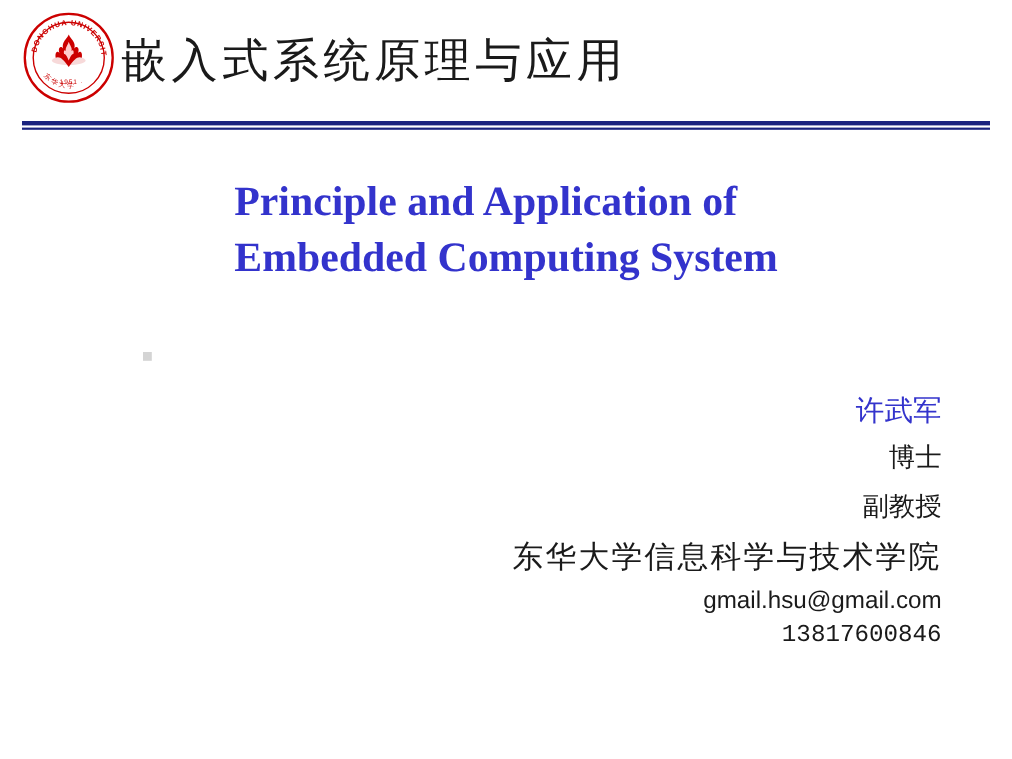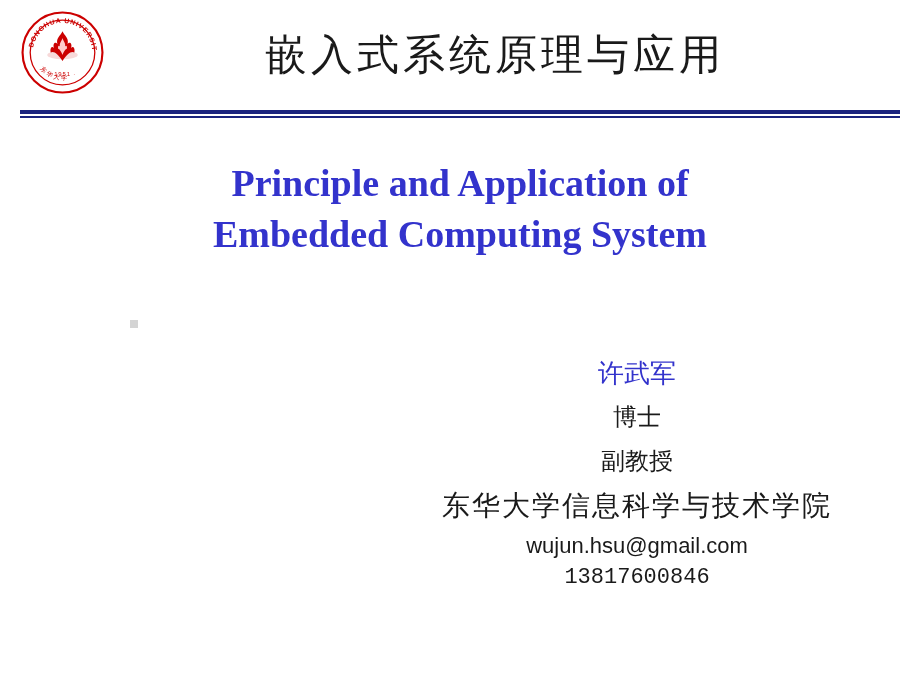--- a/index.html
+++ b/index.html
@@ -38,21 +38,21 @@
     }
 
     
     .logo-svg {
       width: 85px;
       height: 85px;
     }
 
     .header-title-area {
       flex: 1;
-      text-align: center;
+      text-align: left;
       padding-right: 20px;
     }
 
     .chinese-title {
       font-size: 42px;
       color: #1a1a1a;
       font-family: 'SimHei', 'STHeiti', 'Microsoft YaHei', sans-serif;
       letter-spacing: 4px;
       font-weight: normal;
     }
@@ -76,36 +76,36 @@
 
     
     .main-content {
       padding: 30px 20px 20px 20px;
       display: flex;
       flex-direction: column;
       align-items: center;
     }
 
     .english-title {
-      text-align: center;
+      text-align: left;
       color: #3333cc;
       font-size: 38px;
       font-family: 'Times New Roman', Georgia, serif;
       font-weight: bold;
       line-height: 1.35;
       margin-top: 10px;
       margin-bottom: 0;
     }
 
     
     .author-section {
       position: absolute;
-      right: 88px;
+      right: 64px;
       bottom: 100px;
-      text-align: center;
+      text-align: right;
     }
 
     .author-name {
       color: #3333cc;
       font-size: 26px;
       font-family: 'SimSun', 'STSong', serif;
       margin-bottom: 8px;
     }
 
     .author-detail {
@@ -202,17 +202,17 @@
     </div>
   </div>
 
   <div class="small-square"></div>
 
   <div class="author-section">
     <div class="author-name">许武军</div>
     <div class="author-detail">博士</div>
     <div class="author-detail">副教授</div>
     <div class="author-institution">东华大学信息科学与技术学院</div>
-    <div class="author-email">wujun.hsu@gmail.com</div>
+    <div class="author-email">gmail.hsu@gmail.com</div>
     <div class="author-phone">13817600846</div>
   </div>
 
 </div>
 
 </body></html>

